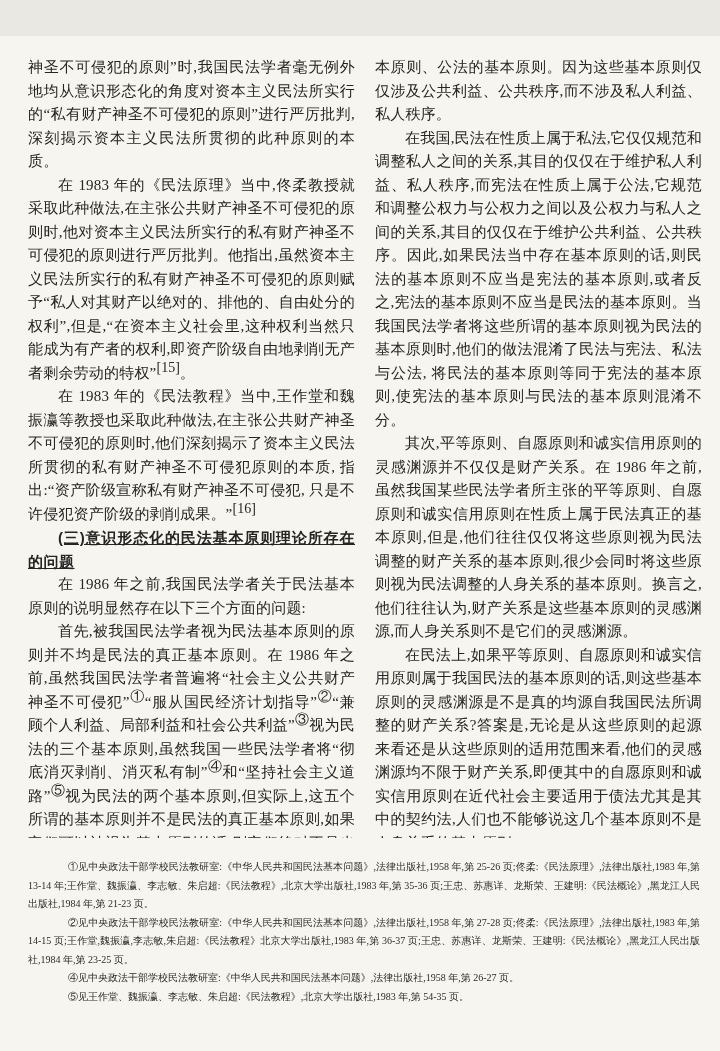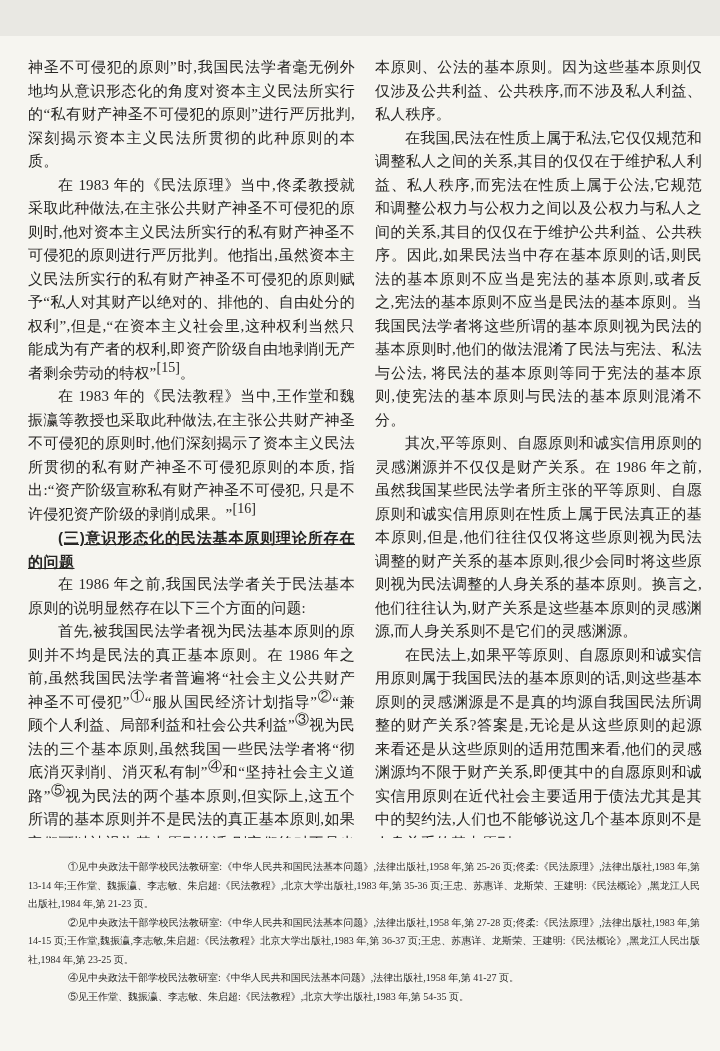--- a/index.html
+++ b/index.html
@@ -80,17 +80,17 @@
     <div class="col" id="col-right">
         <p class="noindent">本原则、公法的基本原则。因为这些基本原则仅仅涉及公共利益、公共秩序,而不涉及私人利益、私人秩序。</p>
         <p class="">在我国,民法在性质上属于私法,它仅仅规范和调整私人之间的关系,其目的仅仅在于维护私人利益、私人秩序,而宪法在性质上属于公法,它规范和调整公权力与公权力之间以及公权力与私人之间的关系,其目的仅仅在于维护公共利益、公共秩序。因此,如果民法当中存在基本原则的话,则民法的基本原则不应当是宪法的基本原则,或者反之,宪法的基本原则不应当是民法的基本原则。当我国民法学者将这些所谓的基本原则视为民法的基本原则时,他们的做法混淆了民法与宪法、私法与公法, 将民法的基本原则等同于宪法的基本原则,使宪法的基本原则与民法的基本原则混淆不分。</p>
         <p class="">其次,平等原则、自愿原则和诚实信用原则的灵感渊源并不仅仅是财产关系。在 1986 年之前,虽然我国某些民法学者所主张的平等原则、自愿原则和诚实信用原则在性质上属于民法真正的基本原则,但是,他们往往仅仅将这些原则视为民法调整的财产关系的基本原则,很少会同时将这些原则视为民法调整的人身关系的基本原则。换言之,他们往往认为,财产关系是这些基本原则的灵感渊源,而人身关系则不是它们的灵感渊源。</p>
         <p class="">在民法上,如果平等原则、自愿原则和诚实信用原则属于我国民法的基本原则的话,则这些基本原则的灵感渊源是不是真的均源自我国民法所调整的财产关系?答案是,无论是从这些原则的起源来看还是从这些原则的适用范围来看,他们的灵感渊源均不限于财产关系,即便其中的自愿原则和诚实信用原则在近代社会主要适用于债法尤其是其中的契约法,人们也不能够说这几个基本原则不是人身关系的基本原则。</p>
       </div>
   </div>
   <div class="footnotes" id="footnotes">
       <p>①见中央政法干部学校民法教研室:《中华人民共和国民法基本问题》,法律出版社,1958 年,第 25-26 页;佟柔:《民法原理》,法律出版社,1983 年,第 13-14 年;王作堂、魏振瀛、李志敏、朱启超:《民法教程》,北京大学出版社,1983 年,第 35-36 页;王忠、苏惠详、龙斯荣、王建明:《民法概论》,黑龙江人民出版社,1984 年,第 21-23 页。</p>
       <p>②见中央政法干部学校民法教研室:《中华人民共和国民法基本问题》,法律出版社,1958 年,第 27-28 页;佟柔:《民法原理》,法律出版社,1983 年,第 14-15 页;王作堂,魏振瀛,李志敏,朱启超:《民法教程》北京大学出版社,1983 年,第 36-37 页;王忠、苏惠详、龙斯荣、王建明:《民法概论》,黑龙江人民出版社,1984 年,第 23-25 页。</p>
-      <p>④见中央政法干部学校民法教研室:《中华人民共和国民法基本问题》,法律出版社,1958 年,第 41-27 页。</p>
+      <p>④见中央政法干部学校民法教研室:《中华人民共和国民法基本问题》,法律出版社,1958 年,第 26-27 页。</p>
       <p>⑤见王作堂、魏振瀛、李志敏、朱启超:《民法教程》,北京大学出版社,1983 年,第 54-35 页。</p>
     </div>
   <div class="page-number">70</div>
 </div>
 
 </body></html>

